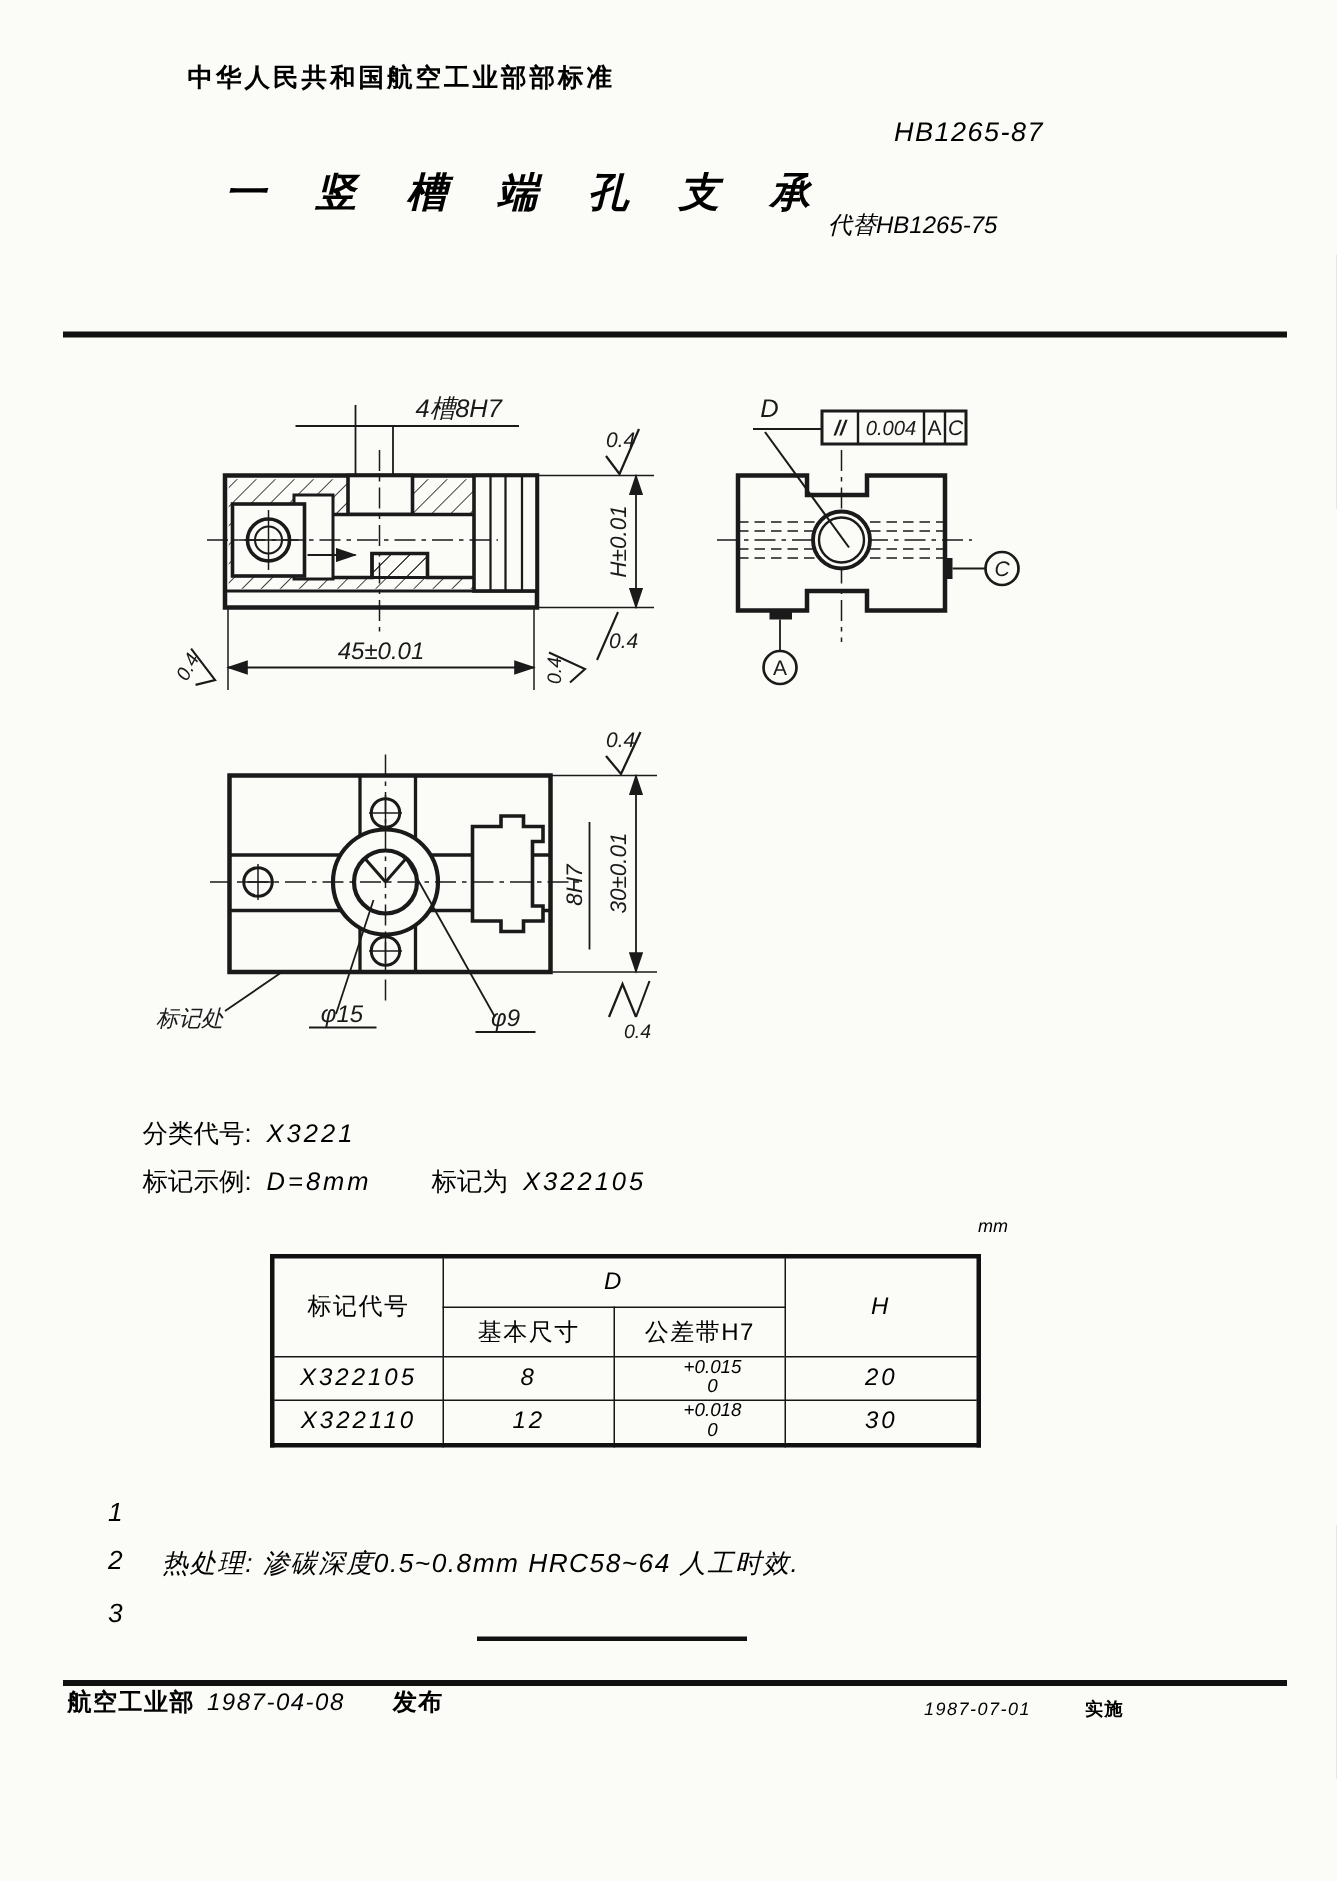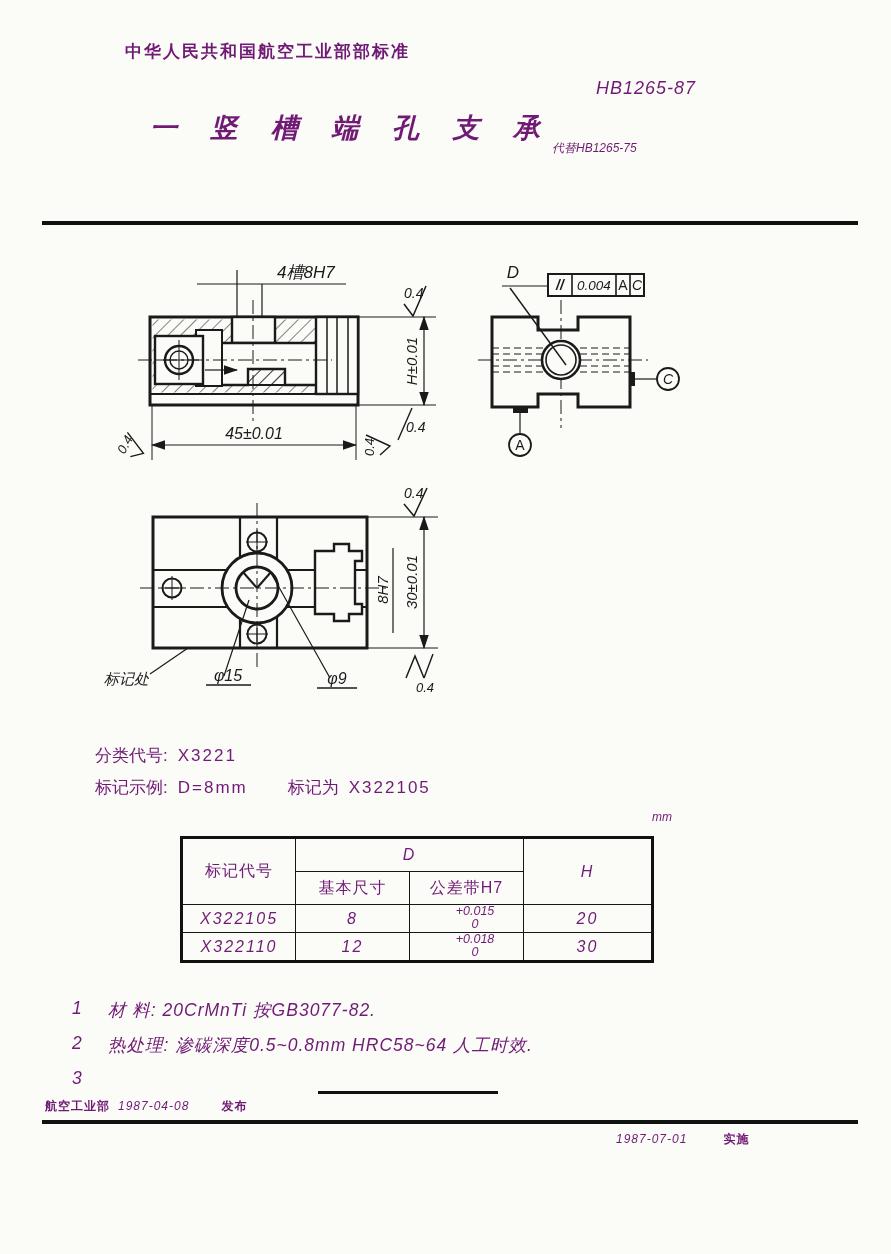--- a/index.html
+++ b/index.html
@@ -1,46 +1,46 @@
 <!DOCTYPE html>
 <html><head>
 <meta charset="utf-8">
 <style>
   html,body{margin:0;padding:0;background:#d8d8d8;}
   .page{
     position:relative;width:891px;height:1254px;margin:0 auto;
-    background:#fbfbf8;color:#701a75;overflow:hidden;
+    background:#fbfbf8;color:#000000;overflow:hidden;
     font-family:"Liberation Sans","DejaVu Sans",sans-serif;
   }
   .abs{position:absolute;}
   .hw{font-style:italic;} 
   .ministry{left:125px;top:40px;font-size:17px;font-weight:bold;letter-spacing:2px;}
   .stdnum{left:556px;top:78px;font-size:18px;letter-spacing:1px;margin-left:40px;}
   .doctitle{left:150px;top:110px;font-size:27px;font-weight:bold;letter-spacing:13px;}
-  .replaces{left:552px;top:140px;font-size:12px;}
+  .replaces{left:552px;top:140px;font-size:16px;}
   .rule{background:#111;}
   .classline{left:95px;top:744px;font-size:17px;}
   .classline2{left:95px;top:776px;font-size:17px;}
-  .classline .val,.classline2 .val{margin-left:10px;letter-spacing:2px;}
+  .classline .val,.classline2 .val{font-style:italic;margin-left:10px;letter-spacing:2px;}
   .classline2 .mid{margin-left:40px;}
   .unit{left:616px;top:810px;font-size:12px;font-style:italic;margin-left:36px;}
   table.spec{position:absolute;left:180px;top:836px;border-collapse:collapse;table-layout:fixed;}
   table.spec td{border:1.6px solid #161616;text-align:center;vertical-align:middle;font-size:16px;padding:0;}
   table.spec{border:3px solid #111;}
   table.spec td.hdr{font-size:16px;letter-spacing:1px;}
   table.spec td.val{font-style:italic;letter-spacing:2px;font-size:16px;}
   .tol{line-height:1.05;font-style:italic;font-size:12.5px;display:inline-block;text-align:center;}
   .tol span{display:block;margin-left:17px;}
   .notes{left:72px;top:998px;width:740px;font-size:17.5px;}
   .note-row{display:flex;margin-bottom:11px;}
   .note-num{width:36px;font-style:italic;flex:none;}
   .note-text{letter-spacing:1px;}
   .sep{left:318px;top:1091px;width:180px;height:3px;}
   .footrule{left:42px;top:1120px;width:816px;height:4px;}
-  .footleft{left:45px;top:1098px;font-size:12px;}
+  .footleft{left:45px;top:1125px;font-size:16px;}
   .footright{left:608px;top:1131px;font-size:12px;}
   .b{font-weight:bold;letter-spacing:1px;}
   .dt{font-style:italic;margin:0 10px 0 8px;letter-spacing:1px;}
   svg text{fill:#1a1a1a;}
   svg .hwt{font-style:italic;}
 </style>
 </head>
 <body>
 
 <div class="page">
@@ -255,21 +255,20 @@
       <td class="val">12</td>
       <td><span class="tol"><span>+0.018</span><span>0</span></span></td>
       <td class="val">30</td>
     </tr>
   </tbody>
     </table>
 
   <div class="abs notes">
     <div class="note-row">
       <span class="note-num">1</span>
-      <span class="note-text hw">材 料: 20CrMnTi 按GB3077-82.</span>
     </div>
     <div class="note-row">
       <span class="note-num">2</span>
       <span class="note-text hw">热处理: 渗碳深度0.5~0.8mm   HRC58~64   人工时效.</span>
     </div>
     <div class="note-row">
       <span class="note-num">3</span>
     </div>
   </div>
 

